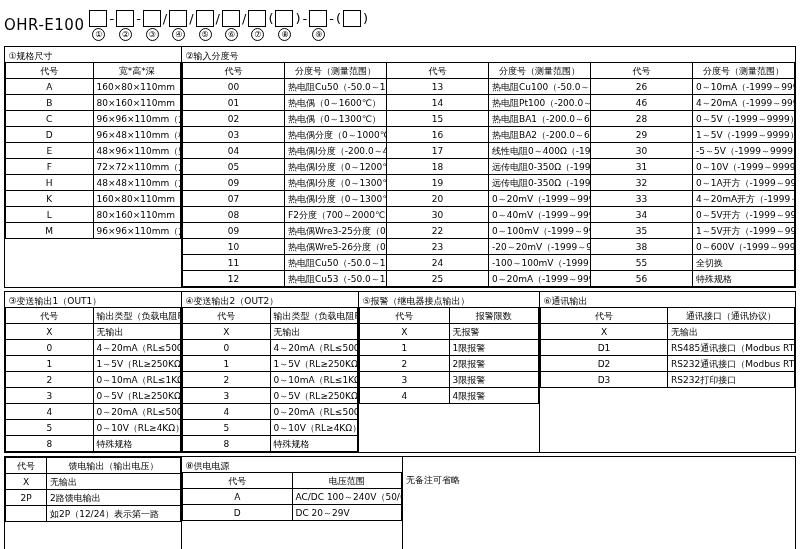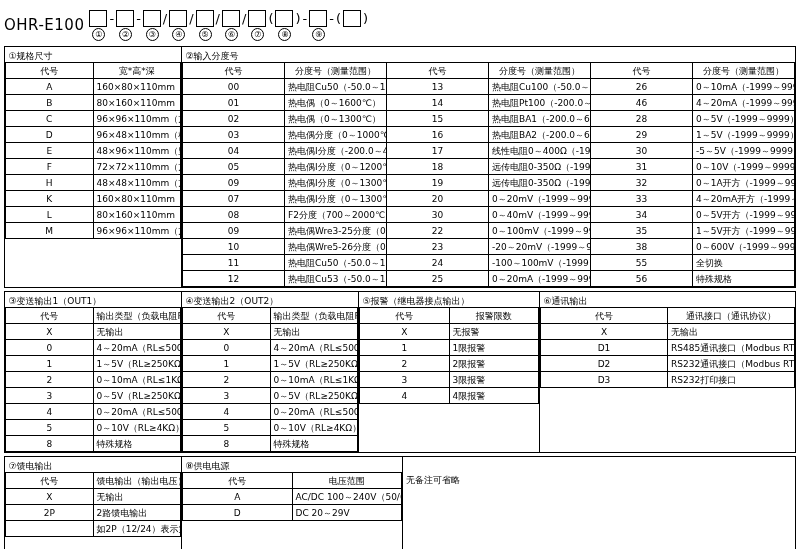--- a/index.html
+++ b/index.html
@@ -511,23 +511,20 @@
     </tr>
   </tbody>
     </table>
 
   <table class="grid" style="margin-top:3px;">
     <tbody>
         <tr>
       <td style="width:176px;">
         <table class="inner">
           <tbody>
-                <tr class="titlerow">
-                  <td colspan="2">⑦馈电输出</td>
-                </tr>
           <tr>
                   <td class="hd" style="width:34px;">代号</td>
               <td class="hd">馈电输出（输出电压）</td>
                 </tr>
           </tbody>
               <tbody id="s7body">
                 <tr>
                   <td class="hd">X</td>
                   <td>无输出</td>
                 </tr>

